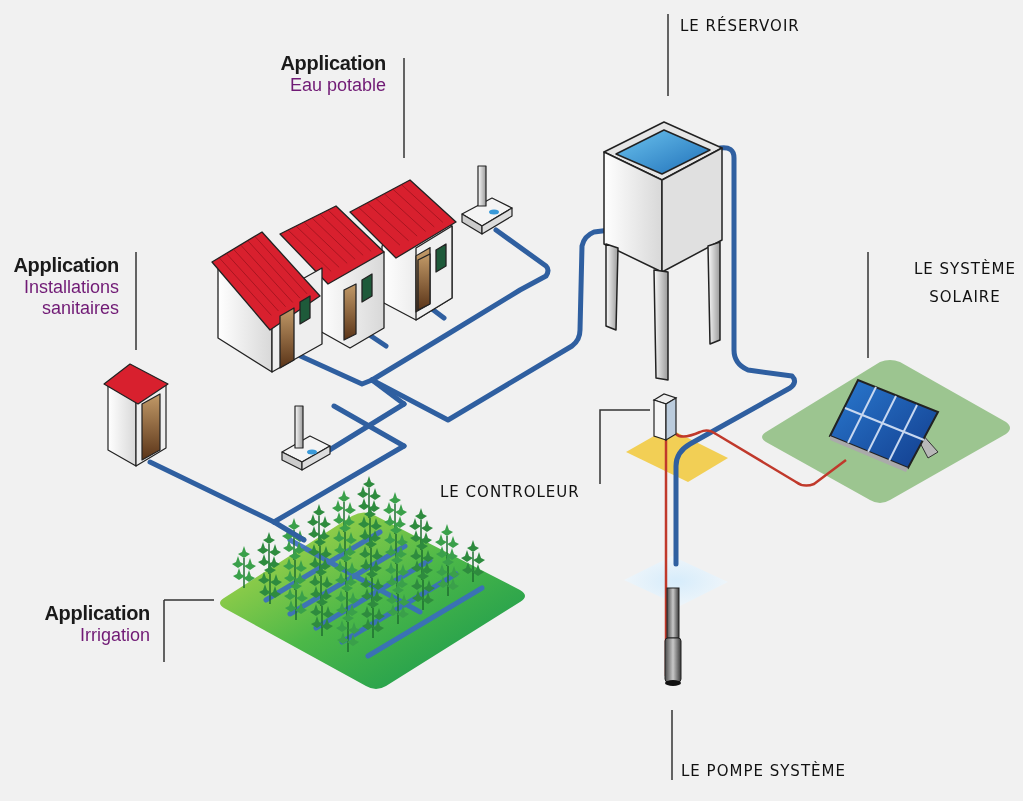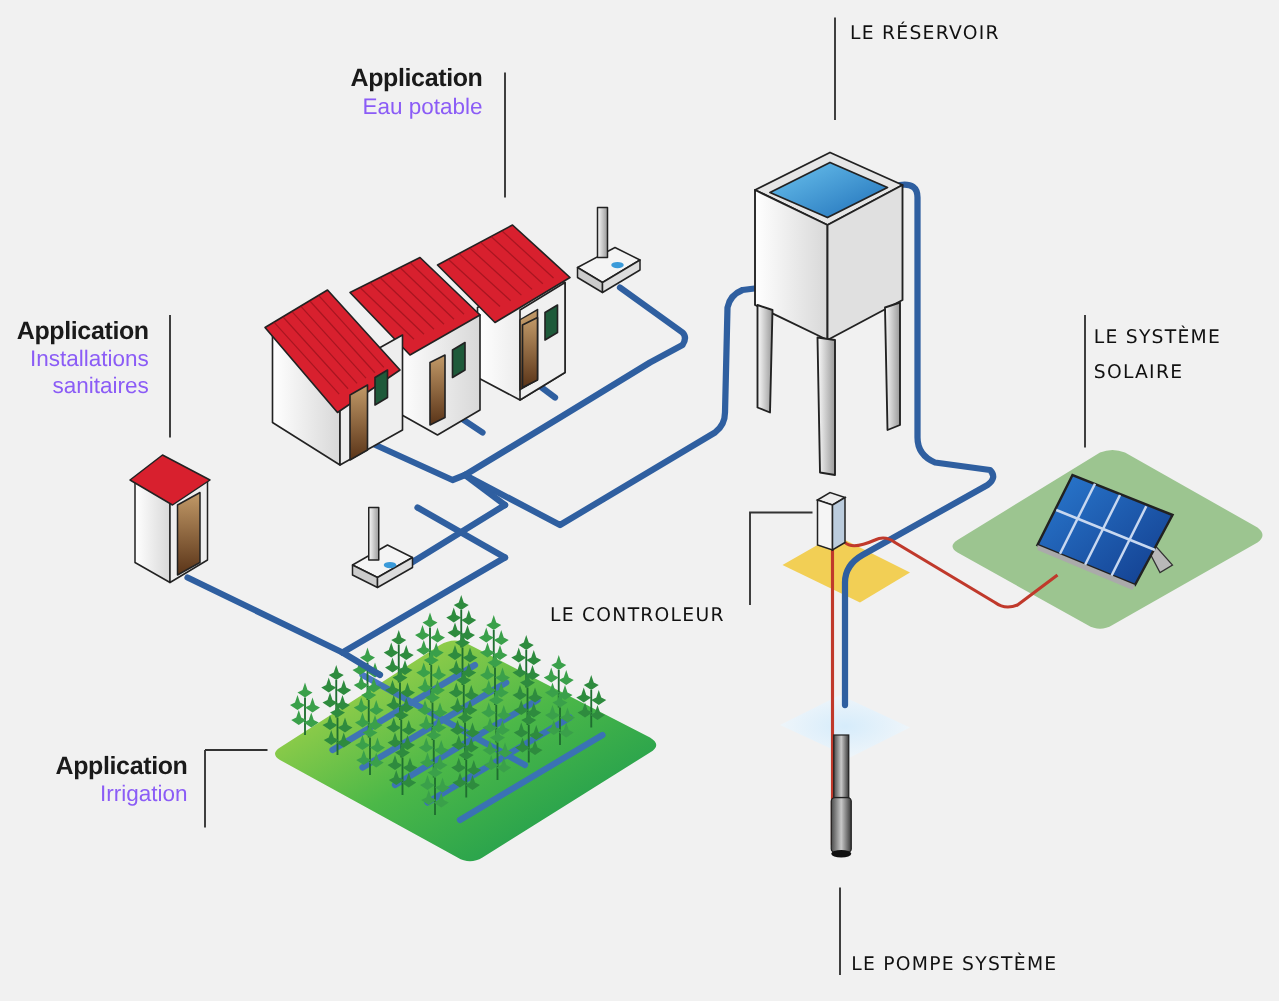--- a/index.html
+++ b/index.html
@@ -1,20 +1,20 @@
 <!DOCTYPE html>
 <html><head>
 <meta charset="utf-8">
 <style>
   html, body { margin: 0; padding: 0; }
   body { width: 1023px; height: 801px; background: #f1f1f1; position: relative; overflow: hidden; font-family: "DejaVu Sans", sans-serif; }
   #scene { position: absolute; left: 0; top: 0; width: 1023px; height: 801px; }
   .lbl { position: absolute; color: #1a1a1a; }
   .app-title { font-family: Liberation Sans, sans-serif; font-weight: bold; font-size: 20px; letter-spacing: -0.3px; }
-  .app-sub { font-family: "Liberation Sans", sans-serif; font-size: 18px; color: #8b5cf6; }
+  .app-sub { font-family: "Liberation Sans", sans-serif; font-size: 18px; color: #701a75; }
   .caps { font-family: "DejaVu Sans", sans-serif; font-size: 15px; letter-spacing: 1px; color: #111; }
   .right { text-align: right; }
 </style>
 </head>
 <body>
 
 <svg id="scene" viewBox="0 0 1023 801" xmlns="http://www.w3.org/2000/svg">
   <defs>
     <linearGradient id="fieldGrad" x1="0" y1="0" x2="1" y2="1">
       <stop offset="0" stop-color="#c4dc4a"></stop>
@@ -451,20 +451,20 @@
   <div class="app-sub">sanitaires</div>
 </div>
 
 <div class="lbl right" style="left:20px; top:602px; width:130px;">
   <div class="app-title">Application</div>
   <div class="app-sub">Irrigation</div>
 </div>
 
 <div class="lbl caps" style="left:680px; top:17px;">LE RÉSERVOIR</div>
 
-<div class="lbl caps" style="left:875px; top:255px; text-align:left; line-height:28px;">
+<div class="lbl caps" style="left:914px; top:255px; text-align:center; line-height:28px;">
   <div>LE SYSTÈME</div>
   <div>SOLAIRE</div>
 </div>
 
 <div class="lbl caps" style="left:440px; top:467px;margin-top:16px;">LE CONTROLEUR</div>
 
 <div class="lbl caps" style="left:681px; top:762px;">LE POMPE SYSTÈME</div>
 
 </body></html>

